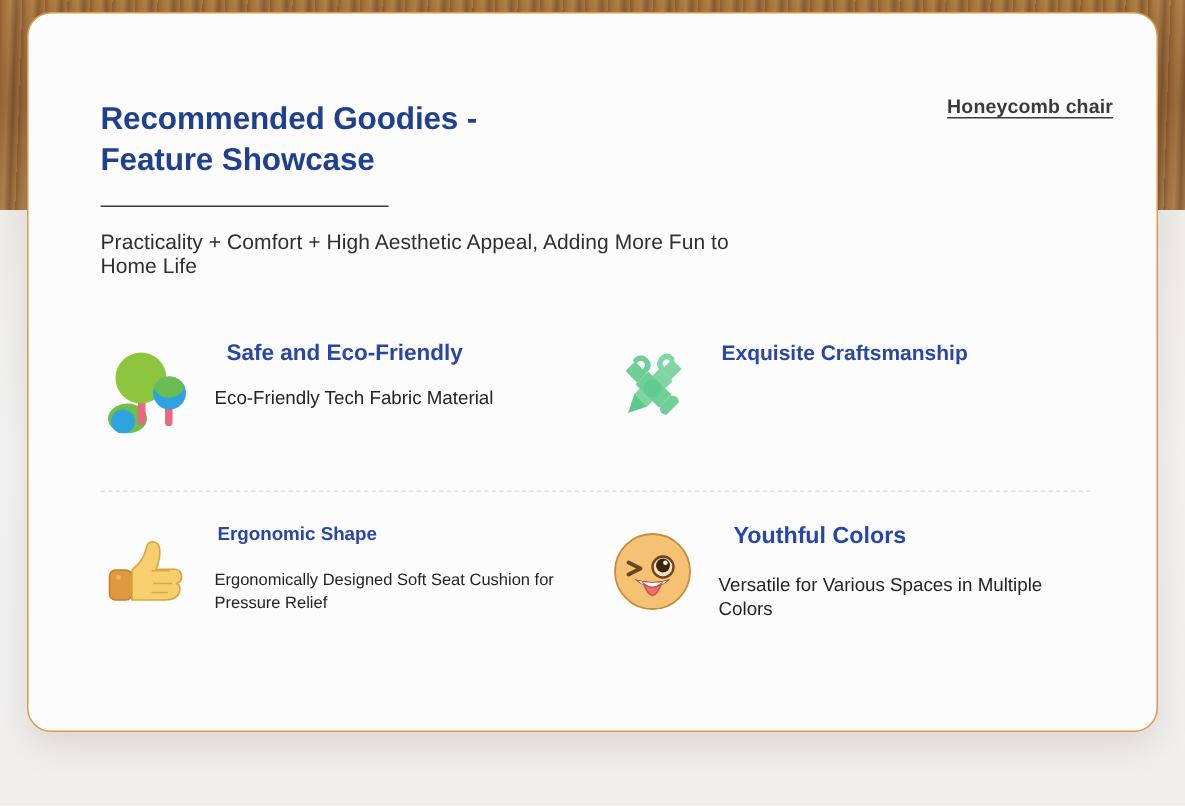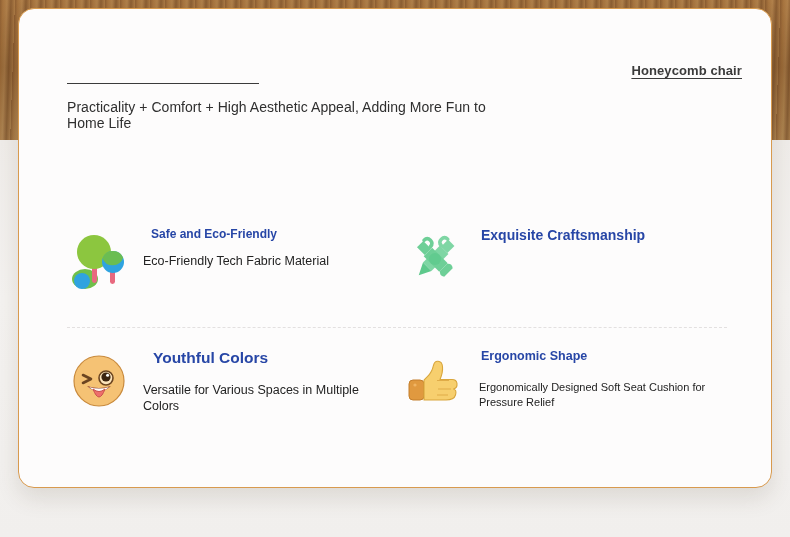--- a/index.html
+++ b/index.html
@@ -142,21 +142,21 @@
     font-weight: bold;
     line-height: 1.2;
     margin-bottom: 4px;
   }
   .feature-desc {
     color: #232323;
     line-height: 1.35;
   }
 
   
-  #cell-0 .feature-title { font-size: 12px; margin-left: 8px; }
+  #cell-0 .feature-title { font-size: 15px; margin-left: 8px; }
   #cell-0 .feature-desc  { font-size: 12.5px; margin-top: 12px; }
 
   #cell-1 .feature-title { font-size: 14px; margin-left: 2px; }
   #cell-1 .feature-desc  { font-size: 14.5px; margin-top: 18px; }
 
   #cell-2 .feature-title { font-size: 15.5px; margin-left: 10px; }
   #cell-2 .feature-desc  { font-size: 12.5px; margin-top: 14px; }
 
   #cell-3 .feature-title { font-size: 12.5px; margin-left: 2px; }
   #cell-3 .feature-desc  { font-size: 11px; margin-top: 16px; }
@@ -176,20 +176,22 @@
 
 <div id="bg-wood"></div>
 <div id="bg-floor"></div>
 <div id="bg-wood-right"></div>
 
 <div id="card">
 
   <a id="product-link" href="#">Honeycomb chair</a>
 
   <div id="heading-block">
+    <div id="page-title">Recommended Goodies -
+Feature Showcase</div>
     <div id="title-rule"></div>
     <div id="page-subtitle">Practicality + Comfort + High Aesthetic Appeal, Adding More Fun to Home Life</div>
   </div>
 
   <div id="row-divider"></div>
 
   <div id="feature-grid">
 
     <div class="feature-cell" id="cell-0">
       <div class="feature-icon">
@@ -225,51 +227,51 @@
             <path d="M34.5 8 q4.5 0 4.5 4.5 t-4.5 4.5" fill="none" stroke="#6ecf97" stroke-width="3.6" stroke-linecap="round"></path>
           </g>
           <circle cx="29" cy="29" r="6" fill="#5ec98c" opacity="0.75"></circle>
         </svg>
       </div>
       <div class="feature-text">
         <div class="feature-title">Exquisite Craftsmanship</div>
       </div>
     </div>
 
+    <div class="feature-cell row2" id="cell-3">
+      <div class="feature-icon">
+        <svg width="58" height="54" viewBox="0 0 58 54">
+          <rect x="3" y="26" width="15" height="20" rx="4" fill="#e0993f" stroke="#c47f2c" stroke-width="1"></rect>
+          <path d="M18 46 h22 q8 0 9.5 -5 q1.5 -5 -2 -6 q4 -1 3.5 -5.5 q-0.5 -4 -5 -4 h-12
+                   q3 -7 2.5 -13 q-0.4 -5 -4.5 -5.3 q-3.6 -0.3 -4.6 4.5 q-1.4 6.6 -6 11 q-2.4 2.3 -3.4 3.5 z" fill="#f7cf6e" stroke="#d9a63c" stroke-width="1.1" stroke-linejoin="round"></path>
+          <path d="M31 26.5 h12" fill="none" stroke="#dca844" stroke-width="0.9"></path>
+          <path d="M32 35 h13" fill="none" stroke="#dca844" stroke-width="0.9"></path>
+          <path d="M31 41 h11" fill="none" stroke="#dca844" stroke-width="0.9"></path>
+          <circle cx="9" cy="31" r="1.6" fill="#f0b463"></circle>
+        </svg>
+      </div>
+      <div class="feature-text">
+        <div class="feature-title">Ergonomic Shape</div>
+        <div class="feature-desc">Ergonomically Designed Soft Seat Cushion for Pressure Relief</div>
+      </div>
+    </div>
+
     <div class="feature-cell row2" id="cell-2">
       <div class="feature-icon">
         <svg width="56" height="56" viewBox="0 0 56 56">
           <circle cx="28" cy="28" r="25" fill="#f5c274" stroke="#c98a3c" stroke-width="1.2"></circle>
           <path d="M12 22 l8 4 l-8 4" fill="none" stroke="#6b4420" stroke-width="2.6" stroke-linecap="round" stroke-linejoin="round"></path>
           <circle cx="35" cy="25" r="7" fill="#fbe3bb" stroke="#6b4420" stroke-width="1.6"></circle>
           <circle cx="35" cy="24" r="4.6" fill="#3b2310"></circle>
           <circle cx="36.6" cy="22.2" r="1.5" fill="#ffffff"></circle>
           <path d="M16 33 q12 11 24 0 q-12 4 -24 0 z" fill="#8d3a2a"></path>
           <path d="M18 34 q10 9 20 0 q-10 3 -20 0 z" fill="#ffffff"></path>
           <path d="M22 36 q6 16 12 0 q-6 5 -12 0 z" fill="#ee6f6b" stroke="#c9504d" stroke-width="1"></path>
         </svg>
       </div>
       <div class="feature-text">
         <div class="feature-title">Youthful Colors</div>
         <div class="feature-desc">Versatile for Various Spaces in Multiple Colors</div>
       </div>
     </div>
 
-    <div class="feature-cell row2" id="cell-3">
-      <div class="feature-icon">
-        <svg width="58" height="54" viewBox="0 0 58 54">
-          <rect x="3" y="26" width="15" height="20" rx="4" fill="#e0993f" stroke="#c47f2c" stroke-width="1"></rect>
-          <path d="M18 46 h22 q8 0 9.5 -5 q1.5 -5 -2 -6 q4 -1 3.5 -5.5 q-0.5 -4 -5 -4 h-12
-                   q3 -7 2.5 -13 q-0.4 -5 -4.5 -5.3 q-3.6 -0.3 -4.6 4.5 q-1.4 6.6 -6 11 q-2.4 2.3 -3.4 3.5 z" fill="#f7cf6e" stroke="#d9a63c" stroke-width="1.1" stroke-linejoin="round"></path>
-          <path d="M31 26.5 h12" fill="none" stroke="#dca844" stroke-width="0.9"></path>
-          <path d="M32 35 h13" fill="none" stroke="#dca844" stroke-width="0.9"></path>
-          <path d="M31 41 h11" fill="none" stroke="#dca844" stroke-width="0.9"></path>
-          <circle cx="9" cy="31" r="1.6" fill="#f0b463"></circle>
-        </svg>
-      </div>
-      <div class="feature-text">
-        <div class="feature-title">Ergonomic Shape</div>
-        <div class="feature-desc">Ergonomically Designed Soft Seat Cushion for Pressure Relief</div>
-      </div>
-    </div>
-
   </div>
 </div>
 
 </body></html>

